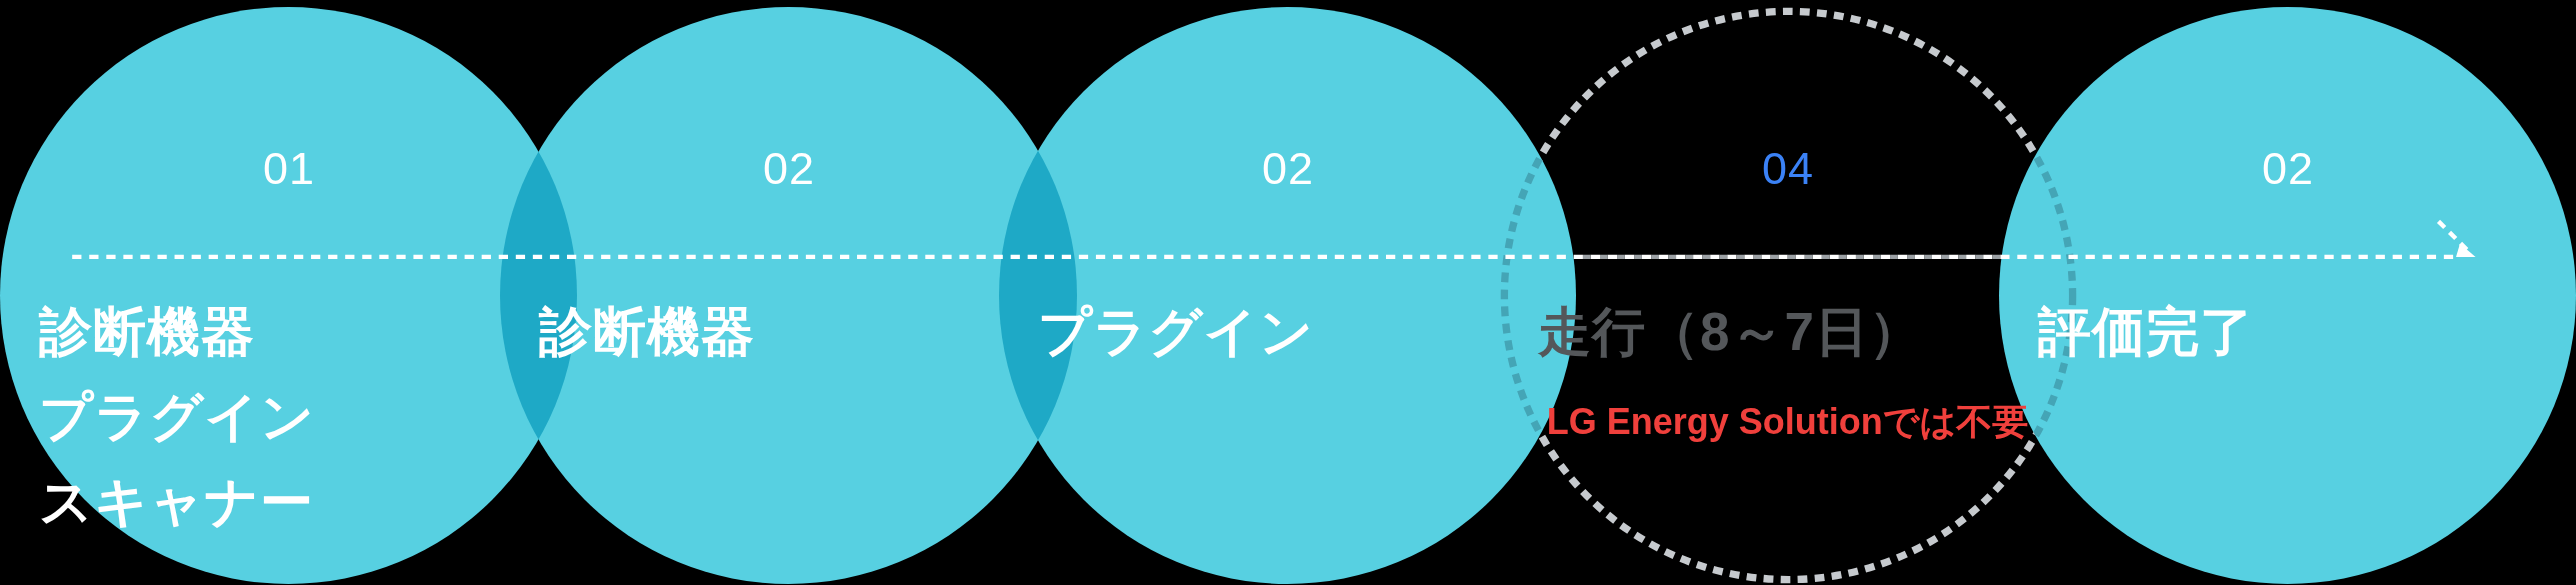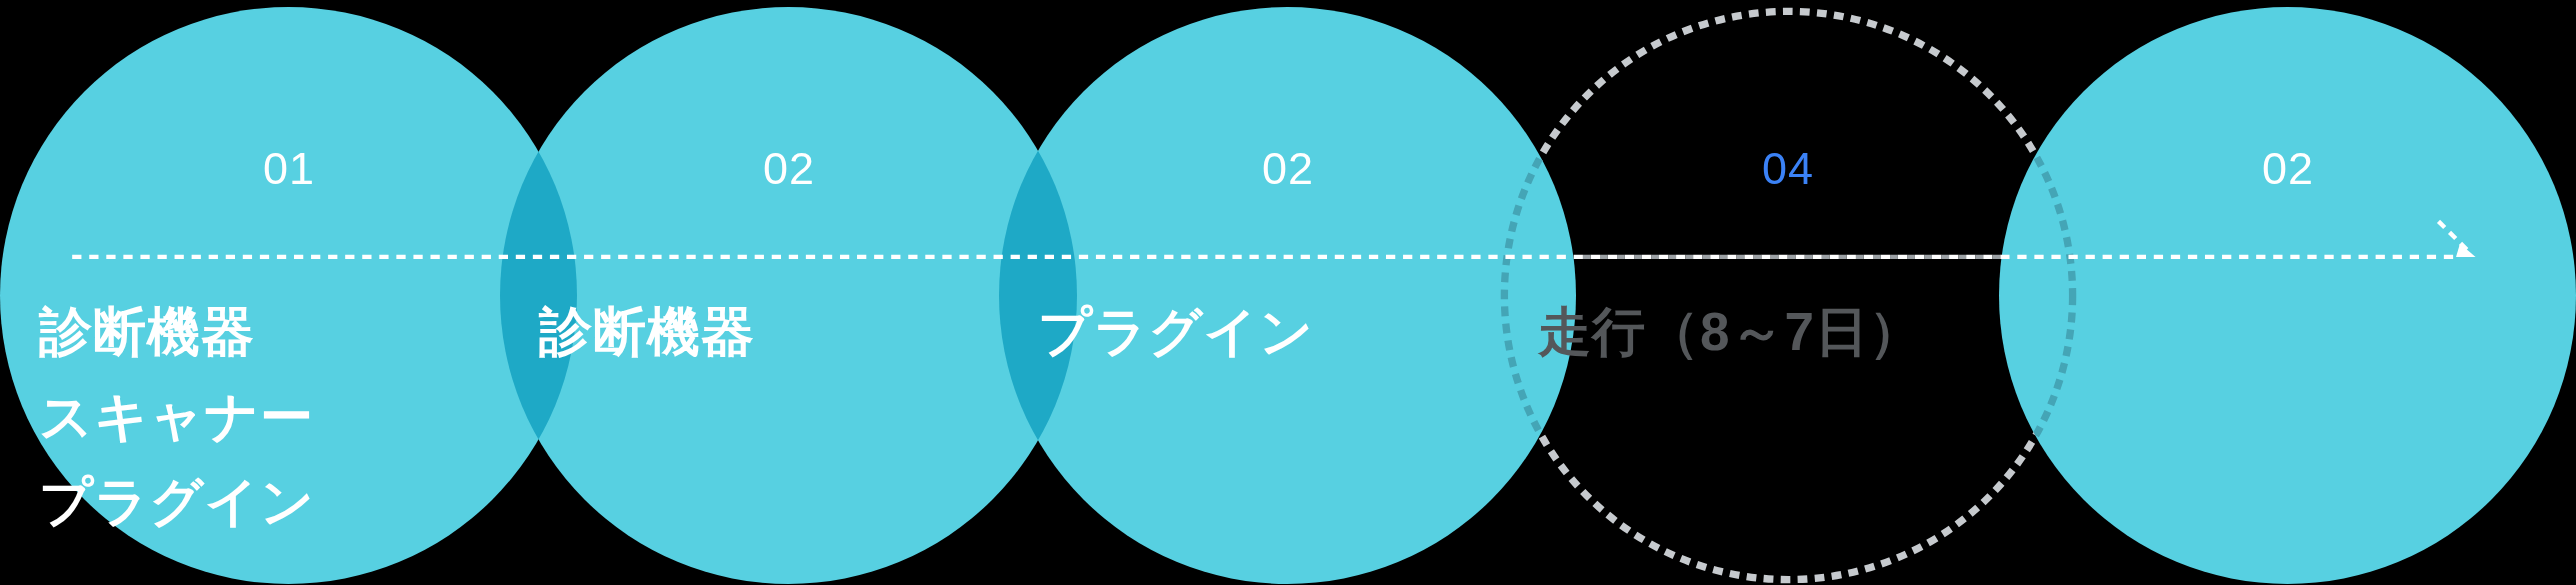--- a/index.html
+++ b/index.html
@@ -126,22 +126,22 @@
     <line x1="2500" y1="227" x2="2531" y2="258" stroke="#FFFFFF" stroke-width="4.5" stroke-dasharray="9 7"></line>
     <polygon points="2522,250 2538,263.5 2518,263.5" fill="#FFFFFF"></polygon>
   </svg>
 
   <div class="labels">
 
     <div class="step s1">
       <div class="step-number">01</div>
       <div class="step-title">
         <span>診断機器</span>
+        <span>プラグイン</span>
         <span>スキャナー</span>
-        <span>プラグイン</span>
       </div>
     </div>
 
     <div class="step s2">
       <div class="step-number">02</div>
       <div class="step-title">
         <span>診断機器</span>
       </div>
     </div>
 
@@ -150,21 +150,25 @@
       <div class="step-title">
         <span>プラグイン</span>
       </div>
     </div>
 
     <div class="step s4 muted">
       <div class="step-number">04</div>
       <div class="step-title">
         <span>走行（8～7日）</span>
       </div>
+      <div class="step-note">LG Energy Solutionでは不要</div>
     </div>
 
     <div class="step s5">
       <div class="step-number">02</div>
+      <div class="step-title">
+        <span>評価完了</span>
+      </div>
     </div>
 
   </div>
 </div>
 
 
 </body></html>

